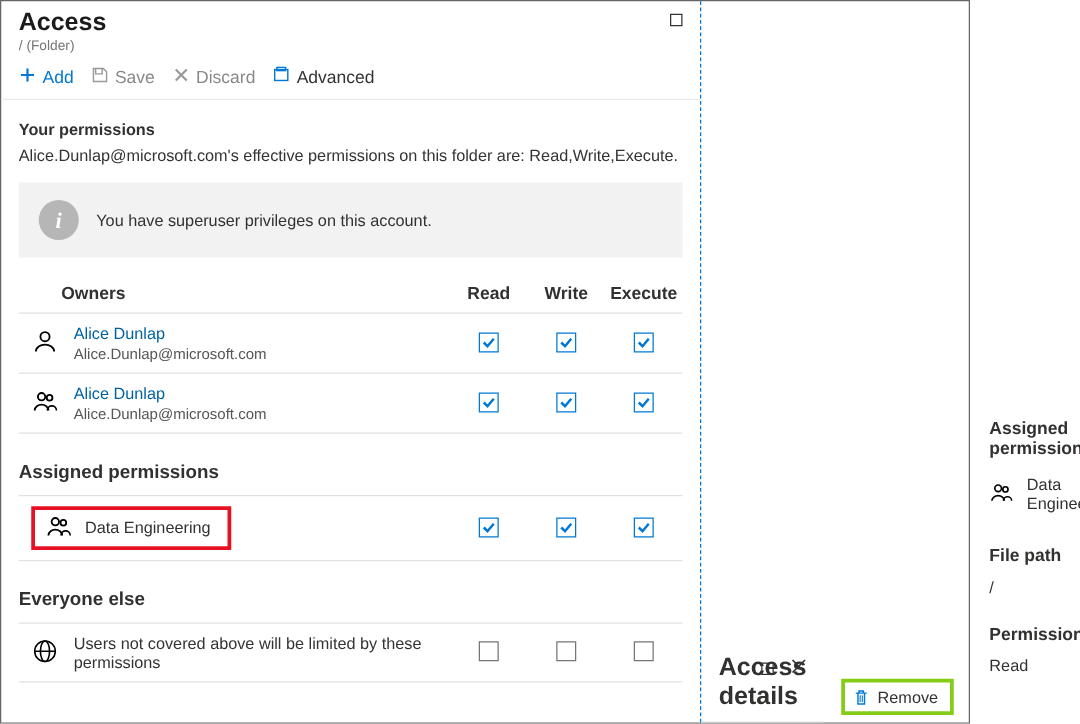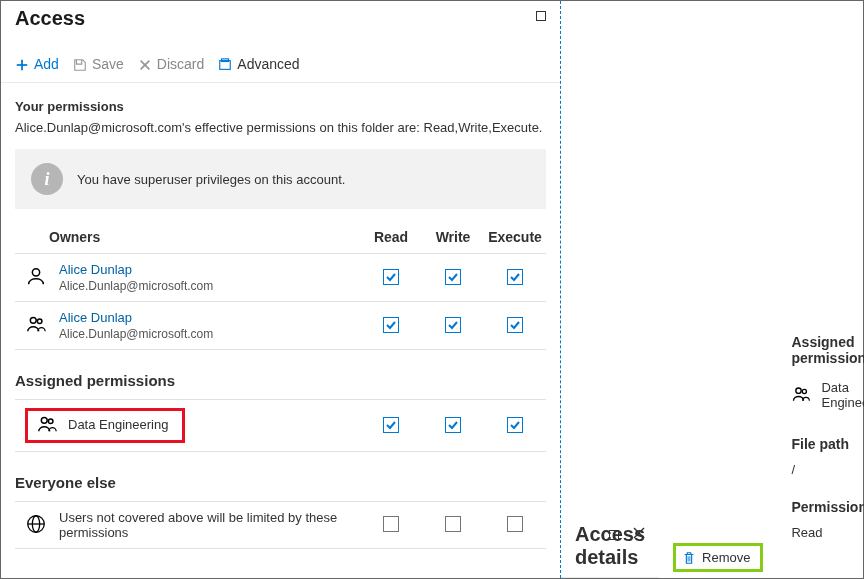--- a/index.html
+++ b/index.html
@@ -5,21 +5,21 @@
   * { box-sizing: border-box; }
   body {
     margin: 0;
     font-family: "Segoe UI", Arial, sans-serif;
     font-size: 13px;
     color: #323130;
     background: #fff;
   }
   .app {
     display: flex;
-    width: 864px;
+    width: 776px;
     height: 579px;
     border: 1px solid #666;
     position: relative;
   }
   .main {
     flex: 0 0 560px;
     border-right: 1px dashed #0078d4;
     display: flex;
     flex-direction: column;
     position: relative;
@@ -61,26 +61,25 @@
   .close-x svg { width: 12px; height: 12px; }
   .toolbar {
     display: flex;
     align-items: center;
     gap: 14px;
     padding: 6px 14px 10px 14px;
     border-bottom: 1px solid #eaeaea;
   }
   .tbtn {
     display: flex;
-    align-items: flex-end;
+    align-items: flex-start;
     gap: 5px;
     font-size: 14px;
     color: #888;
     cursor: default;
-    margin-top: 16px;
   }
   .tbtn svg { width: 14px; height: 14px; }
   .tbtn.enabled { color: #0078d4; cursor: pointer; }
   .tbtn.enabled svg path, .tbtn.enabled svg line, .tbtn.enabled svg polyline { stroke: #0078d4; }
   .content {
     padding: 16px 14px 14px 14px;
     overflow: auto;
     flex: 1;
   }
   h2 {
@@ -217,20 +216,21 @@
   .icon-group-sm svg { width: 20px; height: 20px; }
 </style>
 </head>
 <body>
 
 <div class="app">
 
   <div class="main">
     <div class="hdr">
       <h1>Access</h1>
+      <div class="subpath">/ (Folder)</div>
       <div class="win-icons">
         <span class="maxrect"></span>
       </div>
     </div>
 
     <div class="toolbar">
       <div class="tbtn enabled">
         <svg viewBox="0 0 16 16">
             <line x1="8" y1="2" x2="8" y2="14" stroke="#0078d4" stroke-width="2"></line>
             <line x1="2" y1="8" x2="14" y2="8" stroke="#0078d4" stroke-width="2"></line>

